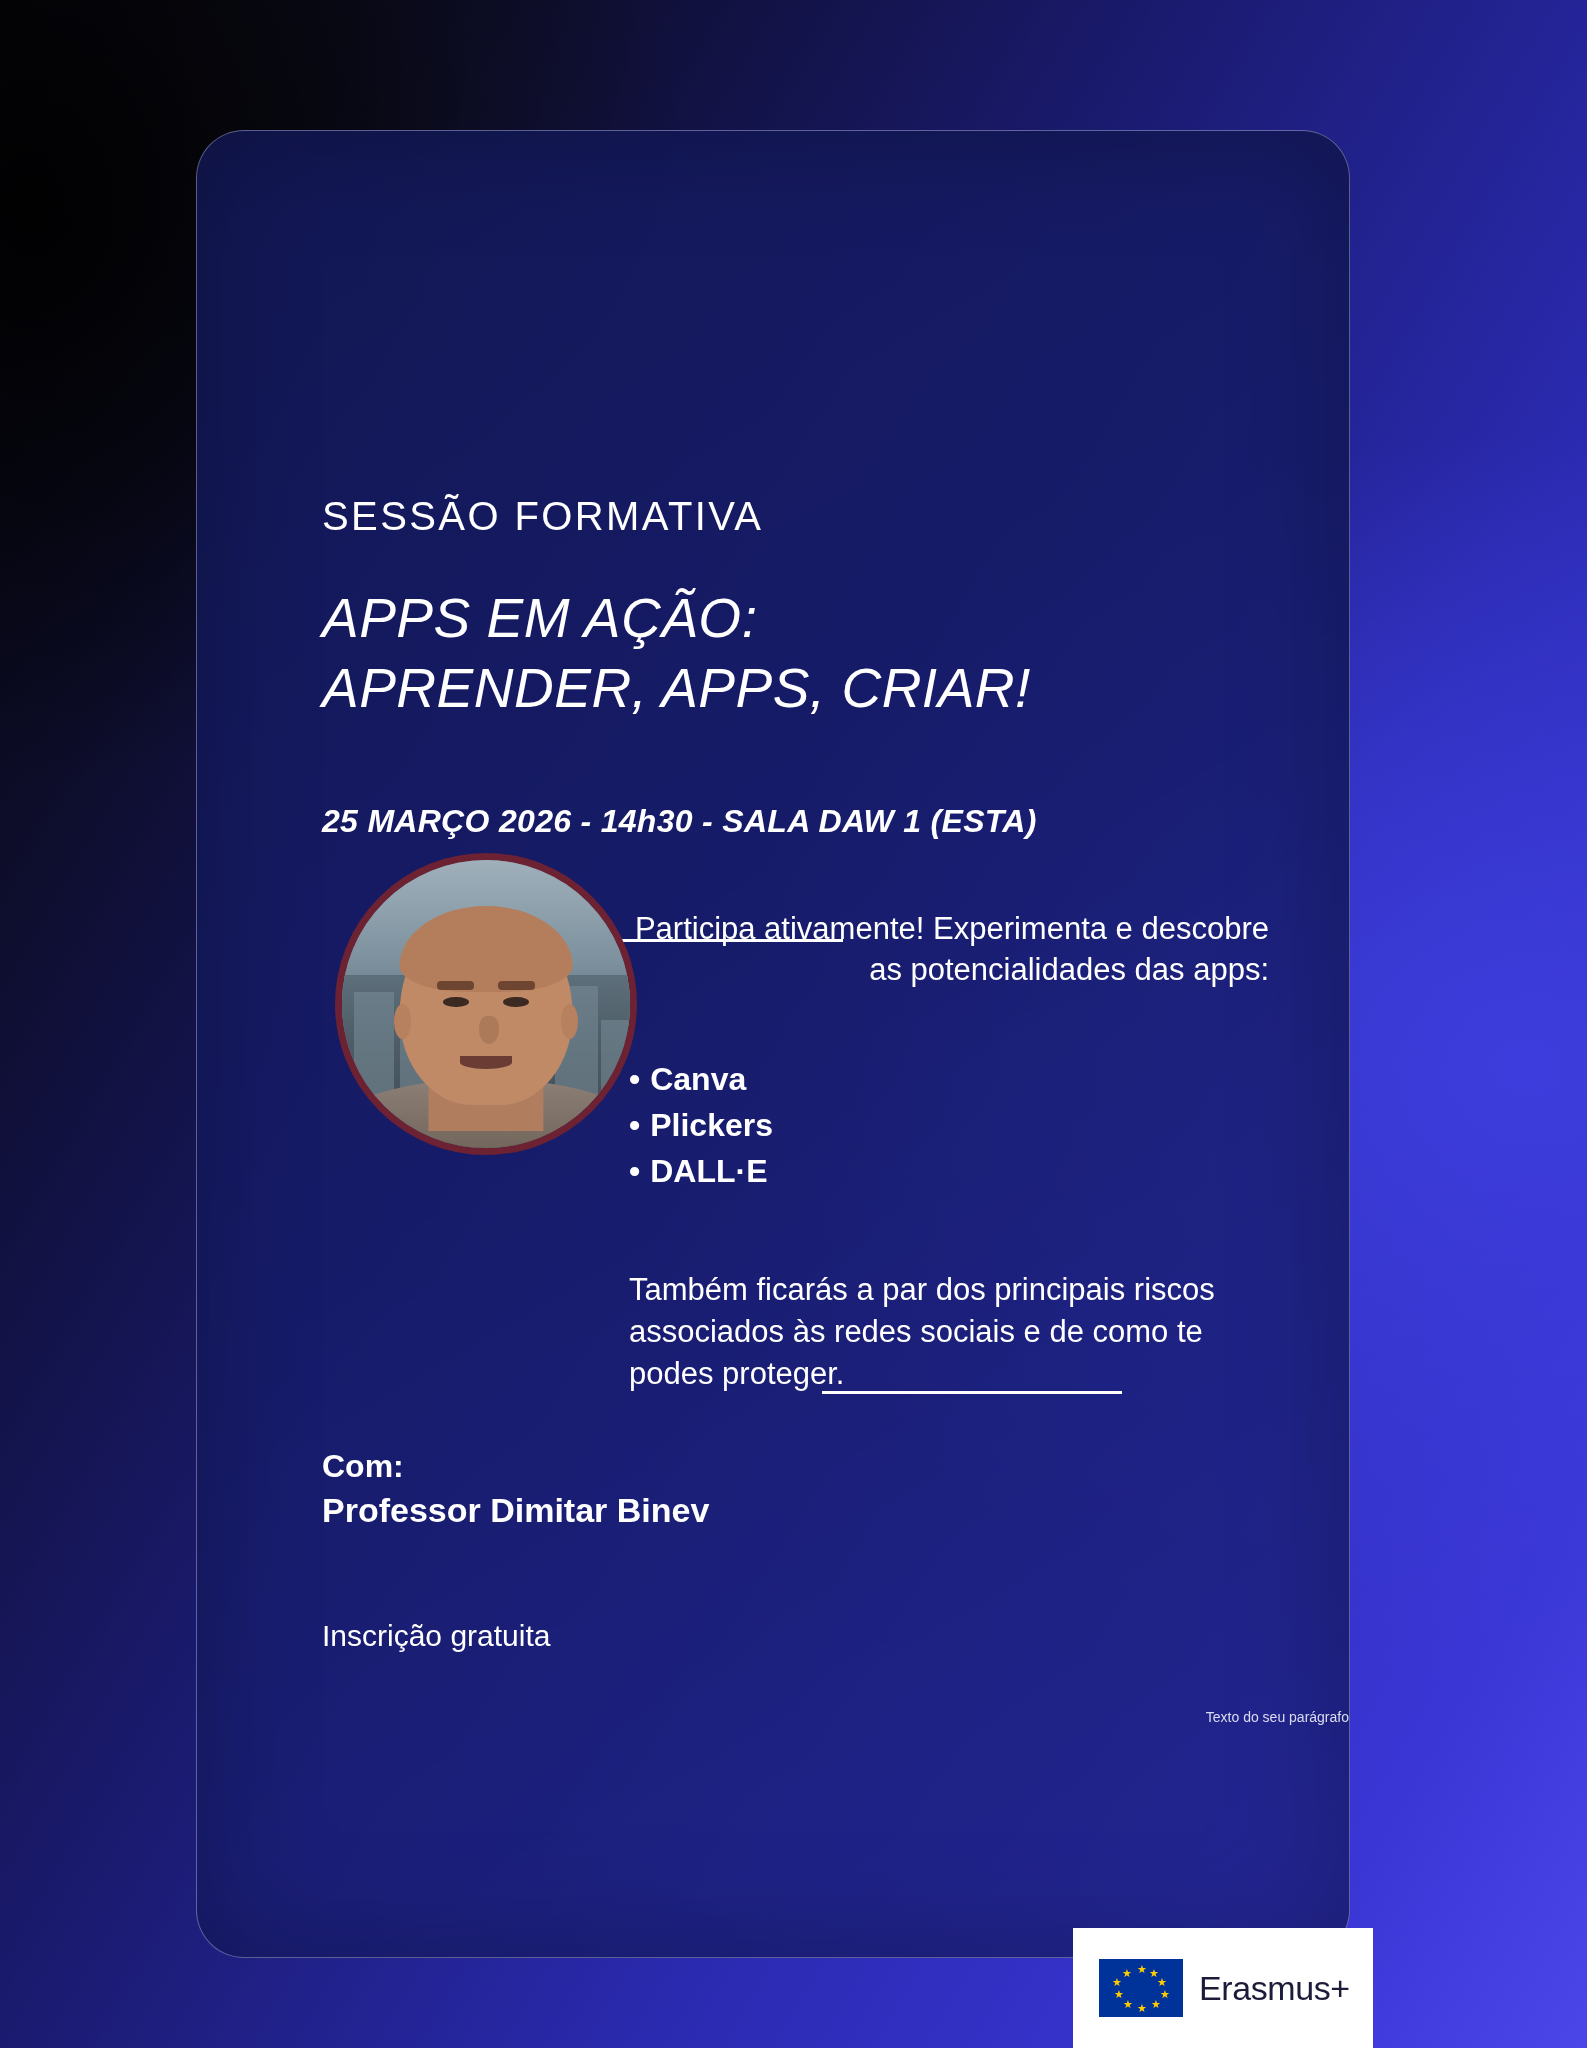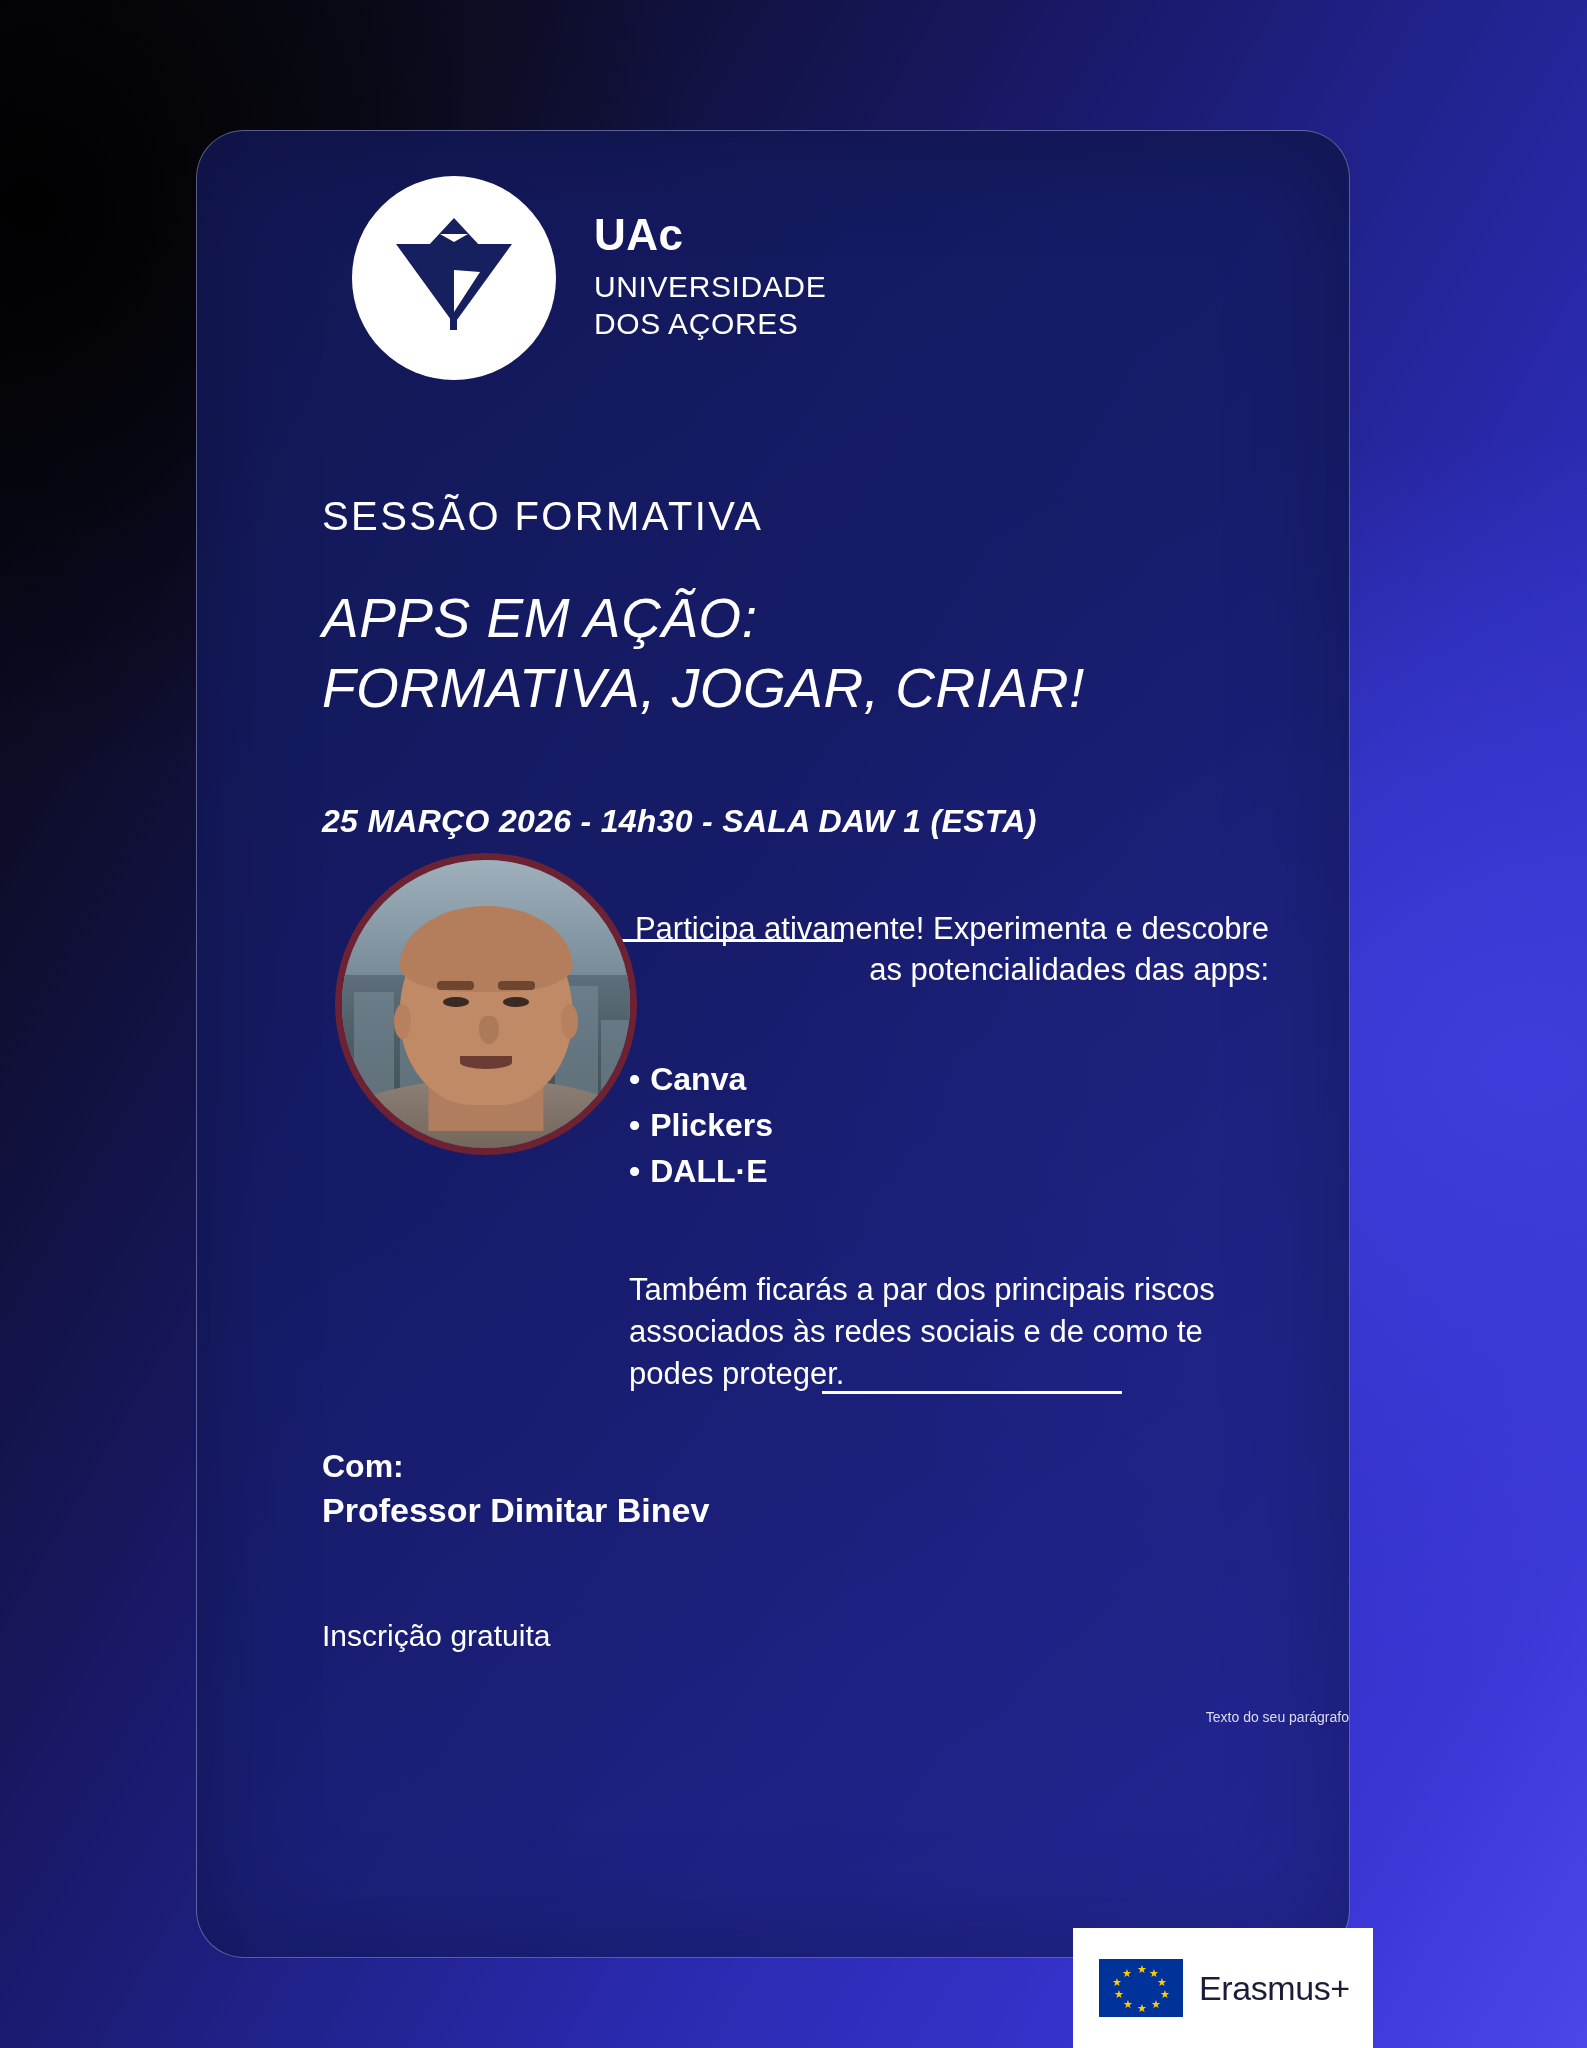--- a/index.html
+++ b/index.html
@@ -364,41 +364,25 @@
     font-weight: 400;
   }
 </style>
 </head>
 <body>
 
 <div class="poster">
 
   <div class="card">
 
-    <div class="logo-row">
-      <div class="logo-circle">
-        <svg class="logo-mark" width="132" height="132" viewBox="0 0 132 132">
-          <polygon points="8,32 124,32 66,112" fill="#16205e"></polygon>
-          <polygon points="66,6 92,34 40,34" fill="#16205e"></polygon>
-          <rect x="62" y="18" width="7" height="100" fill="#16205e"></rect>
-          <polygon points="66,58 92,60 66,100" fill="#ffffff"></polygon>
-          <polygon points="52,22 80,22 66,30" fill="#ffffff"></polygon>
-        </svg>
-      </div>
-      <div class="logo-text">
-        <div class="l1">UAc</div>
-        <div class="l2">UNIVERSIDADE</div>
-        <div class="l3">DOS AÇORES</div>
-      </div>
-    </div>
 
     <div class="kicker">SESSÃO FORMATIVA</div>
     <div class="title">
       <div>APPS EM AÇÃO:</div>
-      <div>FORMATIVA, JOGAR, CRIAR!</div>
+      <div>APRENDER, APPS, CRIAR!</div>
     </div>
     <div class="datetime">25 MARÇO 2026 - 14h30 - SALA DAW 1 (ESTA)</div>
 
     <div class="rule-top"></div>
 
     <div class="photo">
       <div class="sky"></div>
       <div class="city">
         <div class="bldg" style="left:4%;top:10%;width:14%;height:70%;"></div>
         <div class="bldg" style="left:20%;top:22%;width:11%;height:60%;"></div>

